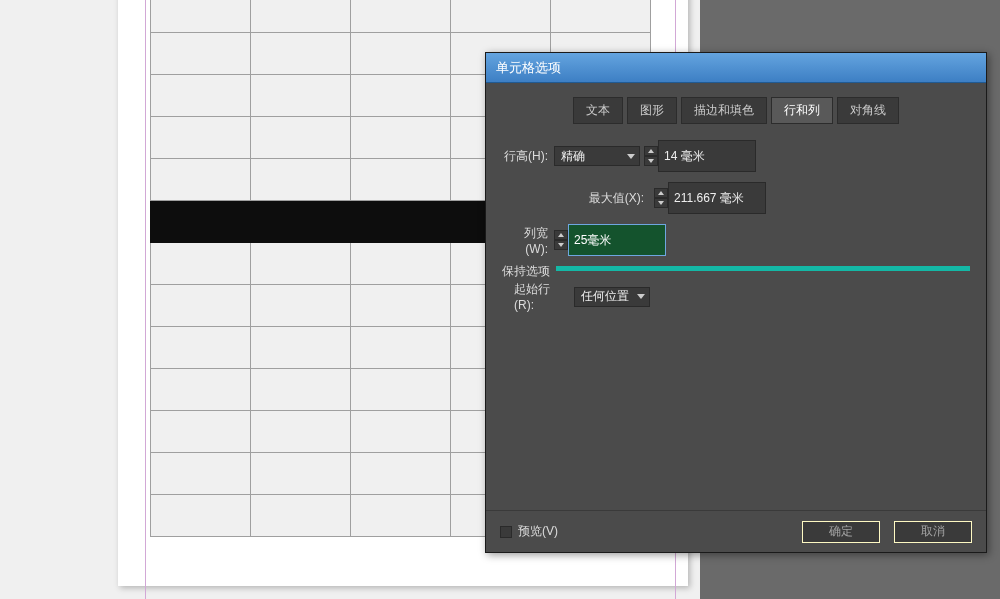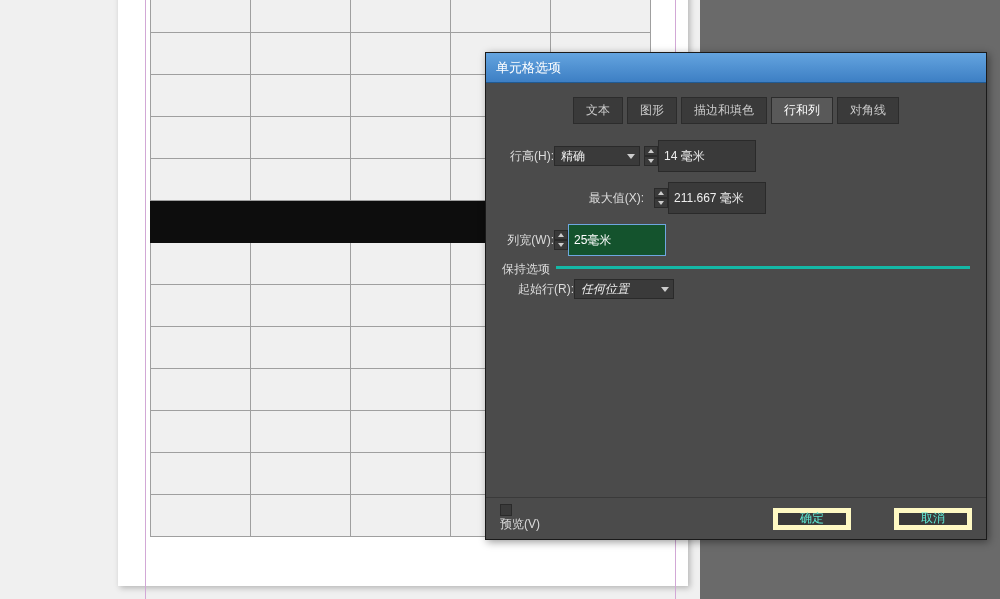--- a/index.html
+++ b/index.html
@@ -67,30 +67,30 @@
     padding: 4px 12px;
     background: #3a3a3a;
     border:1px solid #2c2c2c;
     cursor: pointer;
     font-size:12px;
     color:#ccc;
   }
   .tab.active { background:#595959; color:#fff; }
 
   .row { display:flex; align-items:center; margin-bottom:10px; }
-  .lbl { width: 52px; text-align:right; color:#dcdcdc; }
+  .lbl { width: 52px; text-align:right; padding-right:6px; color:#dcdcdc; }
   .lbl-wide { width: 148px; text-align:right; padding-right:6px; color:#dcdcdc; }
 
   .select {
     width: 86px; height:20px;
     background:#3a3a3a; border:1px solid #2a2a2a;
     display:flex; align-items:center; justify-content:space-between;
     padding:0 4px 0 6px; color:#eee; font-size:12px;
   }
-  .select.wide { width: 100px; font-style: italic; }
+  .select.wide { width: 76px; }
   .arrow-down {
     width:0;height:0;border-left:4px solid transparent;border-right:4px solid transparent;border-top:5px solid #ccc;
   }
 
   .spinner {
     width:14px; height:20px; display:flex; flex-direction:column; margin-left:4px;
   }
   .spin-btn {
     flex:1; background:#3a3a3a; border:1px solid #2a2a2a;
     display:flex;align-items:center;justify-content:center;
@@ -103,40 +103,40 @@
     background:#3a3a3a; border:1px solid #2a2a2a;
     color:#eee; padding:0 5px; font-size:12px;
     display:flex;align-items:center;
   }
   .text-input.hl { background:#14532d; border:1px solid #6fa6e0; color:#fff; }
 
   .fieldset {
     margin-top: 10px;
     padding: 10px 12px 12px 12px;
     position: relative;
-    border-top:3px solid #14b8a6;
+    border-top:5px solid #14b8a6;
   }
   .fieldset .legend {
     position:absolute; top:-8px; left:0; background:#4b4b4b; padding:0 6px 0 0; font-size:12px; color:#dcdcdc;
   }
   .checkbox {
     width:12px;height:12px;border:1px solid #2a2a2a;background:#3a3a3a;display:inline-block;margin-right:6px;vertical-align:middle;
   }
 
   .dlg-footer {
     height: 42px; border-top:1px solid #3a3a3a;
     display:flex; align-items:center; padding: 0 14px;
   }
-  .footer-left { display:flex; align-items:flex-start;flex-direction:column; }
+  .footer-left { display:flex; align-items:center; }
   .footer-btns { margin-left:auto; display:flex; gap:14px; }
   .btn {
     width:78px; height:22px;
-    background:#3a3a3a; border:5px solid #fef9c3;
-    color:#5eead4; display:flex;align-items:center;justify-content:center;
-    font-size:12px; cursor:pointer;margin-left:29px;
+    background:#3a3a3a; border:1px solid #fef9c3;
+    color:#a3a3a3; display:flex;align-items:center;justify-content:center;
+    font-size:12px; cursor:pointer;
   }
 </style>
 </head>
 <body>
 
 <div class="doc-canvas">
   <div class="doc-page"></div>
   <div class="guide-v guide-left"></div>
   <div class="guide-v guide-right"></div>
   <table class="tbl">
@@ -297,21 +297,21 @@
       </div>
       <div class="text-input hl">
         <span>25毫米</span>
       </div>
     </div>
 
     <div class="fieldset">
       <span class="legend">保持选项</span>
 
       <div class="row">
-        <span style="width:60px;text-align:right;">起始行(R):</span>
+        <span style="width:60px;text-align:left;padding-right:6px">起始行(R):</span>
         <div class="select wide">
           <span>任何位置</span>
           <span class="arrow-down"></span>
         </div>
       </div>
 
     </div>
 
     <div style="height:170px"></div>
   </div>

